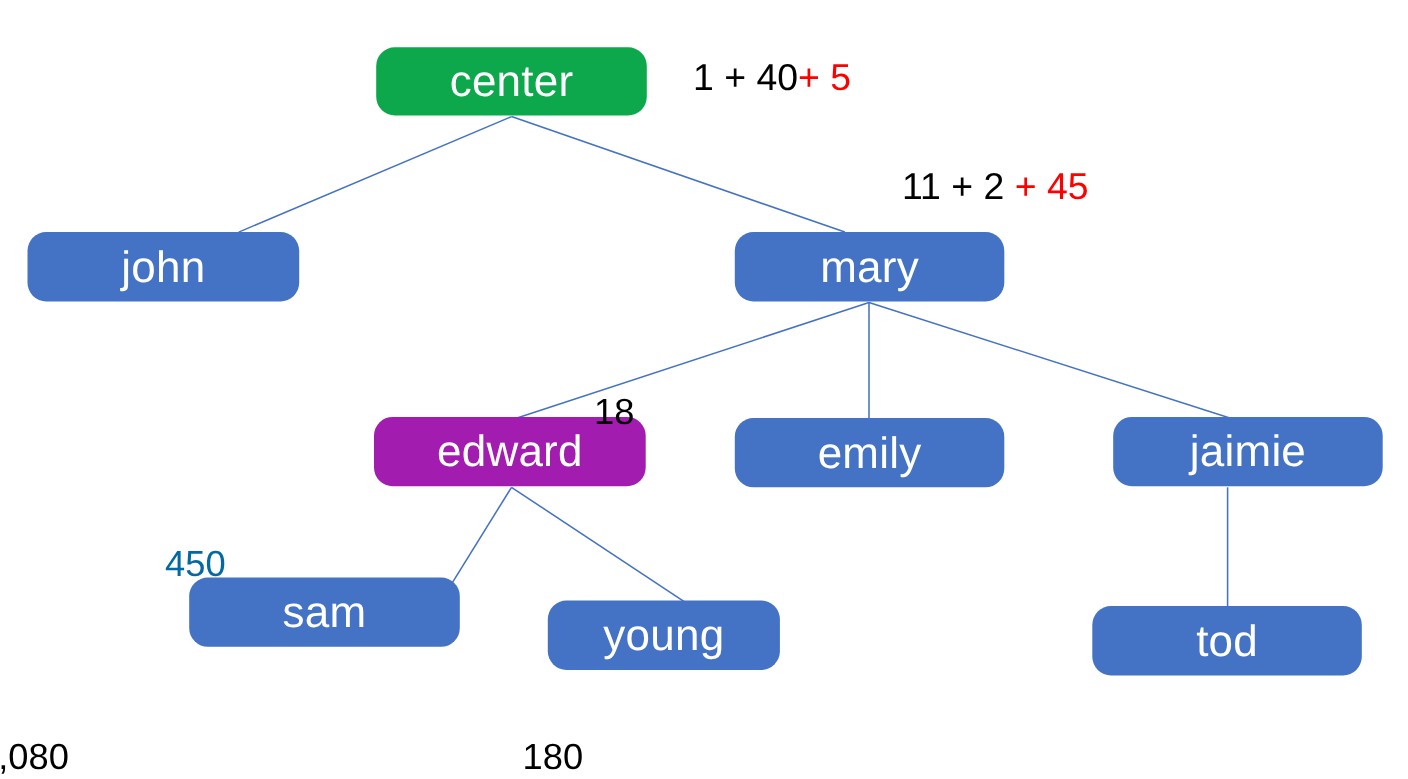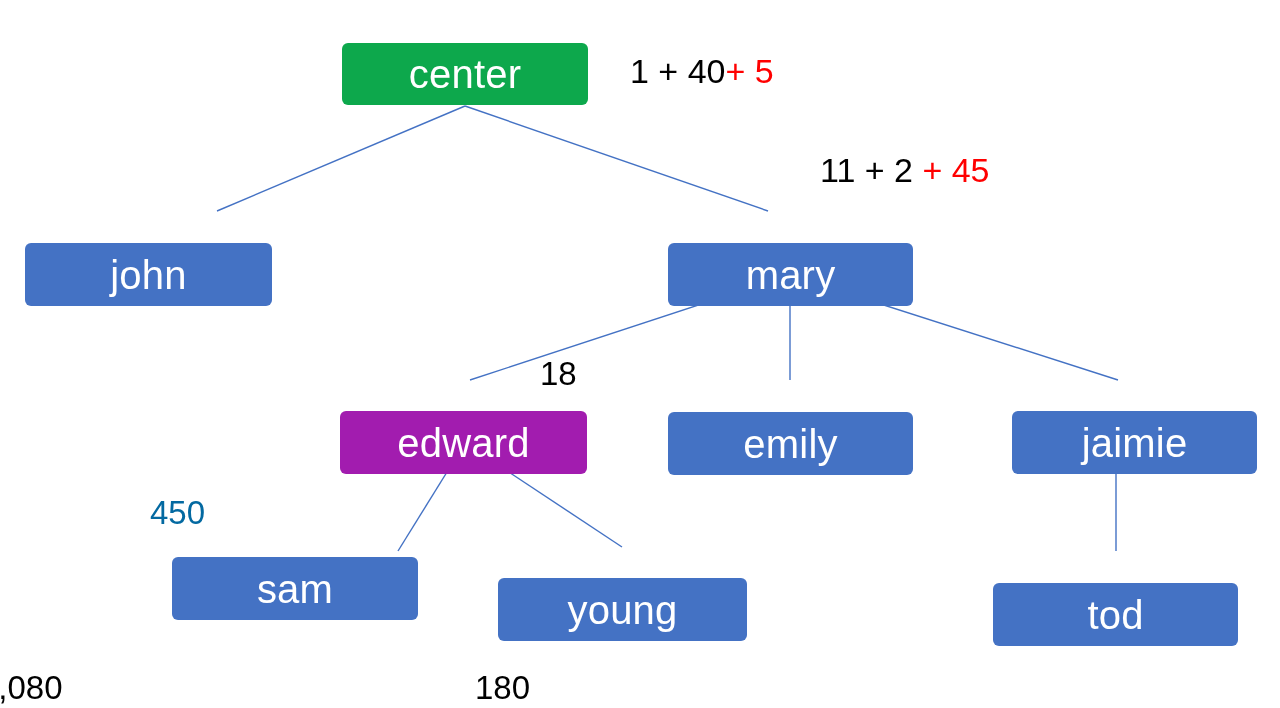--- a/index.html
+++ b/index.html
@@ -24,30 +24,30 @@
     top: 0;
     width: 1280px;
     height: 708px;
     pointer-events: none;
   }
   .node {
     position: absolute;
     display: flex;
     align-items: center;
     justify-content: center;
-    border-radius: 6px;
+    border-radius: 17px;
     color: #ffffff;
     font-size: 40px;
     font-weight: 400;
     line-height: 1;
     letter-spacing: 0.2px;
     white-space: nowrap;
     box-sizing: border-box;
   }
-  .node-blue  { background: #4472C4; margin-top: 32px; }
+  .node-blue  { background: #4472C4; }
   .node-green { background: #00A match; }
   .node-green { background: #0DA84C; }
   .label {
     position: absolute;
     font-size: 33px;
     line-height: 1;
     color: #000000;
     white-space: nowrap;
     margin-top: 35px;
   }
@@ -90,21 +90,21 @@
       </div>
       <div class="node node-blue" style="left: 668px; top: 380px; width: 245px; height: 63px; background: rgb(68, 114, 196);">
         <span>emily</span>
       </div>
       <div class="node node-blue" style="left: 1012px; top: 379px; width: 245px; height: 63px; background: rgb(68, 114, 196);">
         <span>jaimie</span>
       </div>
       <div class="node node-blue" style="left: 172px; top: 525px; width: 246px; height: 63px; background: rgb(68, 114, 196);">
         <span>sam</span>
       </div>
-      <div class="node node-blue" style="left: 498px; top: 546px; width: 249px; height: 63px; background: rgb(68, 114, 196);">
+      <div class="node node-blue" style="left: 498px; top: 546px; width: 211px; height: 63px; background: rgb(68, 114, 196);">
         <span>young</span>
       </div>
       <div class="node node-blue" style="left: 993px; top: 551px; width: 245px; height: 63px; background: rgb(68, 114, 196);">
         <span>tod</span>
       </div>
     </div>
   <div id="labels-layer">
       <div class="annot" style="left: 630px; top: 54px;"><span>1 + 40</span><span class="red">+ 5</span></div>
       <div class="annot" style="left: 820px; top: 153px;"><span>11  + 2 </span><span class="red"> + 45</span></div>
       <div class="label red-label" style="top: 461px; left: 150px; width: auto; text-align: left; color: #0369a1;">450</div>

